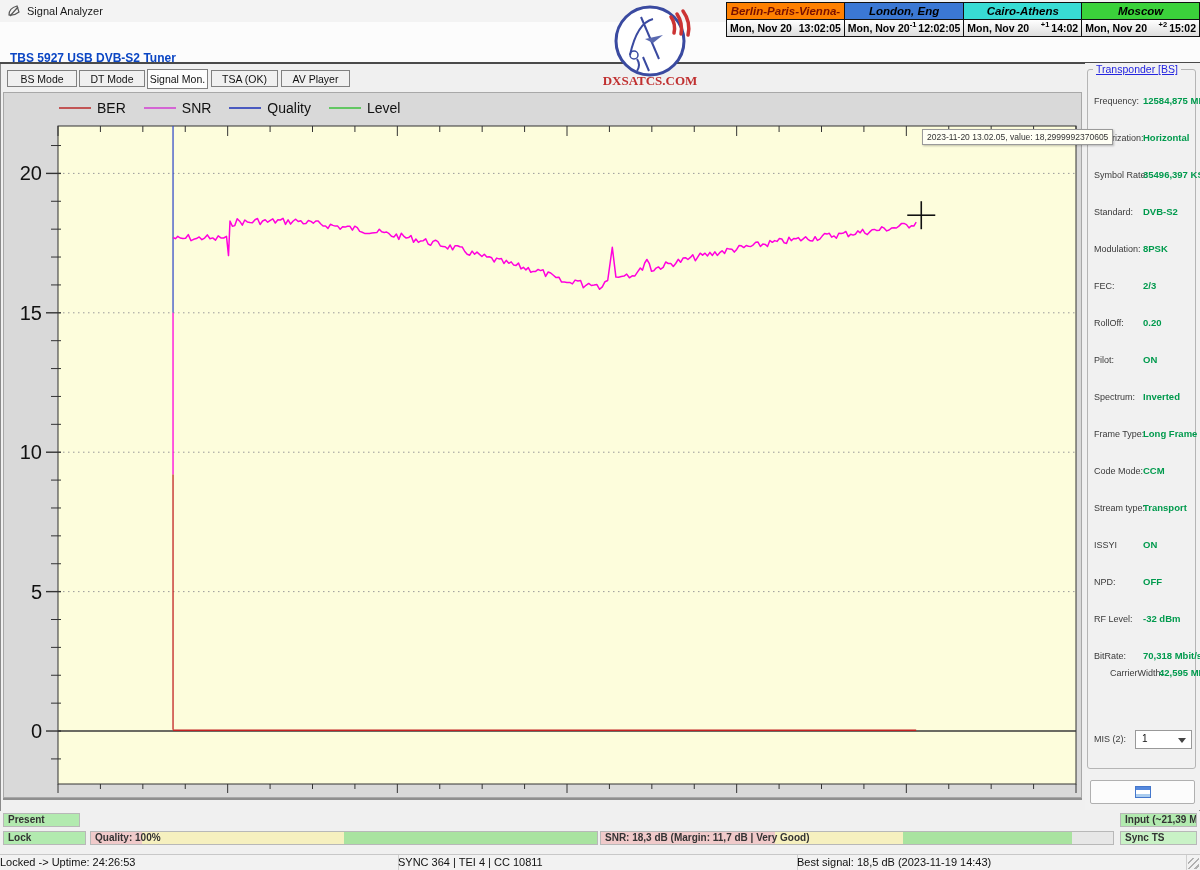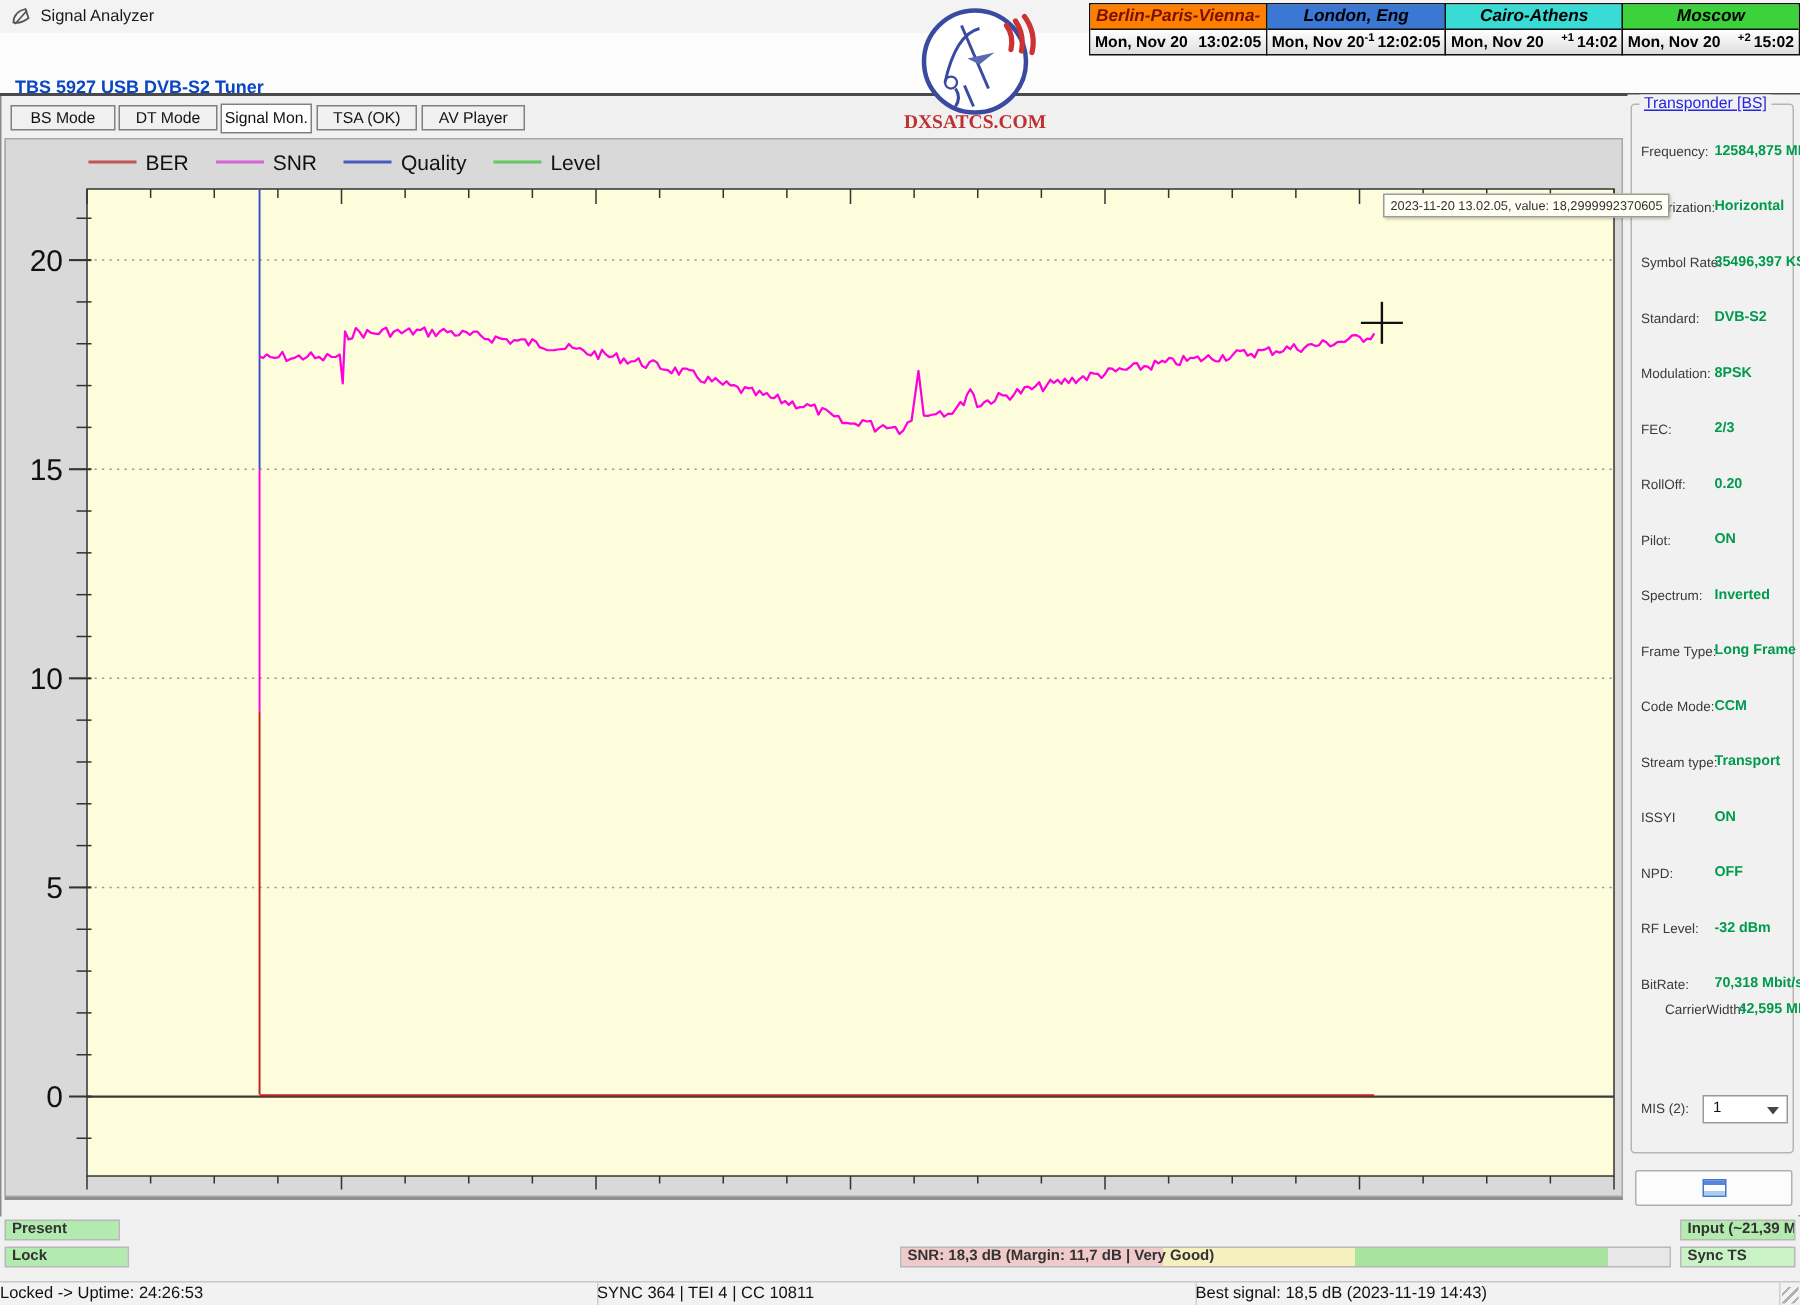--- a/index.html
+++ b/index.html
@@ -354,20 +354,21 @@
   </div>
   <div id="sidebtn">
     <span class="icon"></span>
   </div>
 </div>
 
 <div id="bottombars">
     <div class="bar-cell" style="left: 3px; width: 77px; top: 2px; background: linear-gradient(rgb(178, 234, 175), rgb(178, 234, 175));">Present</div>
     <div class="bar-cell" style="left: 1120px; width: 77px; top: 2px; background: linear-gradient(rgb(178, 234, 175), rgb(178, 234, 175));">Input (~21,39 Mbps)</div>
     <div class="bar-cell" style="left: 3px; width: 83px; top: 20px; background: linear-gradient(rgb(178, 234, 175), rgb(178, 234, 175));">Lock</div>
+    <div class="bar-cell" style="left: 90px; width: 508px; top: 20px; background: linear-gradient(to right, rgb(240, 202, 202) 0%, rgb(240, 202, 202) 10%, rgb(246, 240, 191) 10%, rgb(246, 240, 191) 50%, rgb(169, 227, 160) 50%, rgb(169, 227, 160) 100%);">Quality: 100%</div>
     <div class="bar-cell" style="left: 600px; width: 514px; top: 20px; background: linear-gradient(to right, rgb(240, 202, 202) 0%, rgb(240, 202, 202) 34%, rgb(246, 240, 191) 34%, rgb(246, 240, 191) 59%, rgb(169, 227, 160) 59%, rgb(169, 227, 160) 92%, rgb(231, 231, 231) 92%, rgb(231, 231, 231) 100%);">SNR: 18,3 dB (Margin: 11,7 dB | Very Good)</div>
     <div class="bar-cell" style="left: 1120px; width: 77px; top: 20px; background: linear-gradient(rgb(201, 242, 198), rgb(201, 242, 198));">Sync TS</div>
   </div>
 
 <div id="statusbar">
   <div id="grip"></div>
 <div class="sb-seg" style="left: 0px; width: 398px;">Locked -&gt; Uptime: 24:26:53</div>
     <div class="sb-seg" style="left: 398px; width: 399px;">SYNC 364 | TEI 4 | CC 10811</div>
     <div class="sb-seg" style="left: 797px; width: 389px;">Best signal: 18,5 dB (2023-11-19 14:43)</div>
   </div>

